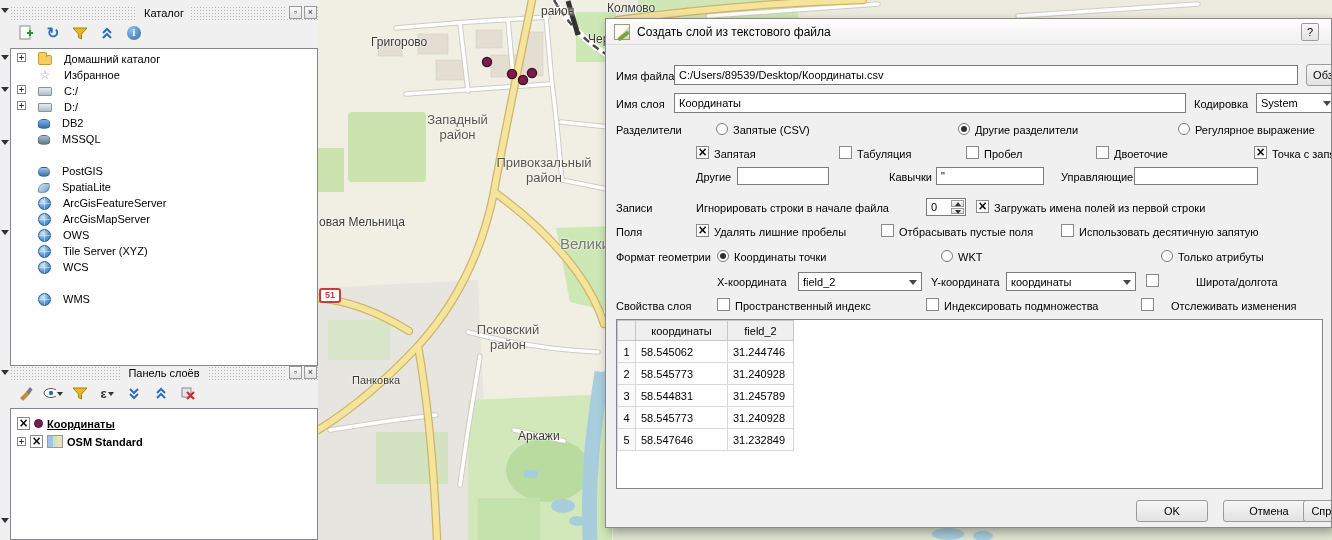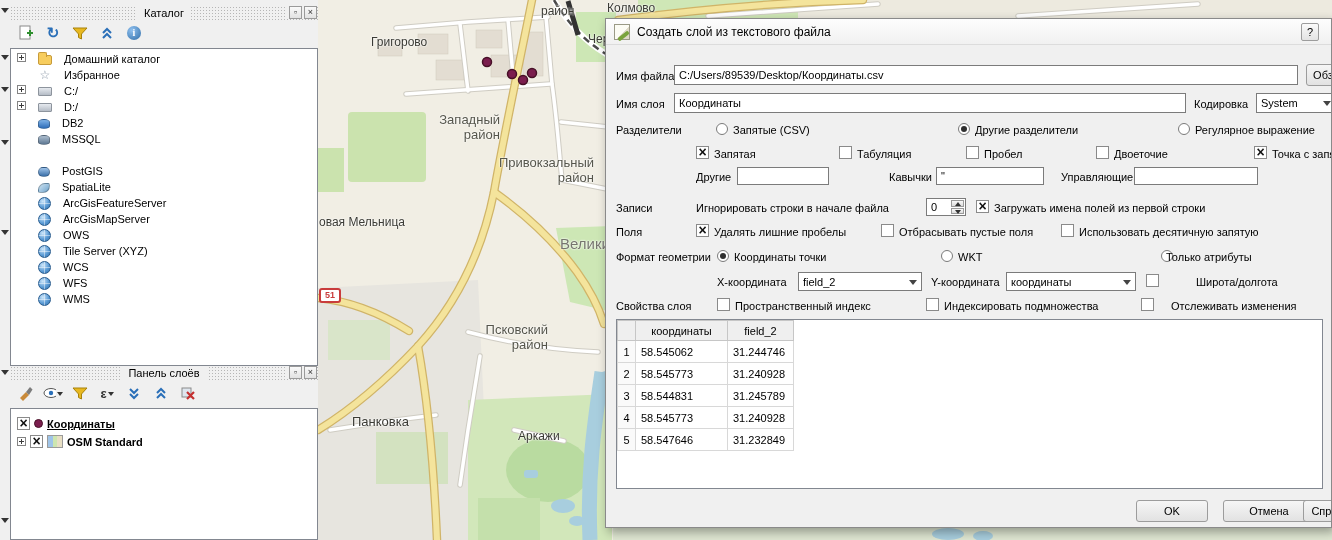--- a/index.html
+++ b/index.html
@@ -80,21 +80,21 @@
   
   .cb { width:13px; height:13px; border:1px solid #8a8a8a; background:#fff; flex:none; position:relative; }
   .cb.checked::before { content:"×"; position:absolute; left:0; right:0; top:-1px;
     font-size:14px; font-weight:bold; line-height:13px; text-align:center; color:#111; }
   .rad { width:12px; height:12px; border:1px solid #7a7a7a; border-radius:50%; background:#fff; position:absolute; }
   .rad.checked::before { content:""; position:absolute; inset:2px; background:#2f2f2f; border-radius:50%; }
 
   
   #map-region { position:absolute; left:318px; top:0; width:1014px; height:540px; overflow:hidden; z-index:1; background:#f1eee4; }
   .maplabel { position:absolute; color:#3b3b35; white-space:pre-line; z-index:2; text-shadow:0 0 2px #fff,0 0 2px #fff; }
-  .mlcenter { text-align:right; }
+  .mlcenter { text-align:center; }
   #road-badge { position:absolute; left:1px; top:288px; width:22px; height:15px; background:#fff;
     border:2px solid #c93c3c; border-radius:3px; color:#c93c3c; font-size:9px; font-weight:bold;
     text-align:center; line-height:11px; z-index:2; }
 
   
   #dialog { position:absolute; left:605px; top:18px; width:727px; height:510px;
     background:#f0f0f0; border:1px solid #8a8a8a; box-shadow:3px 4px 10px rgba(0,0,0,.35);
     z-index:10; overflow:hidden; }
   #dlg-titlebar { position:absolute; left:0; top:0; right:0; height:26px;
     background:linear-gradient(#fdfdfd,#f1f1f1); border-bottom:1px solid #dcdcdc;
@@ -253,21 +253,21 @@
   <div class="maplabel" style="left:270px; top:32px; font-size:12px;">Чер</div>
   <div class="maplabel" style="left:53px;  top:35px; font-size:12px;">Григорово</div>
   <div class="maplabel mlcenter" style="left:97px;  top:112px; width:85px;  font-size:13px; color:#55554b;">Западный
 район</div>
   <div class="maplabel mlcenter" style="left:176px; top:155px; width:100px; font-size:13px; color:#55554b;">Привокзальный
 район</div>
   <div class="maplabel" style="left:1px;   top:215px; font-size:12px;">овая Мельница</div>
   <div class="maplabel" style="left:242px; top:235px; font-size:15px; color:#76766e;">Великий</div>
   <div class="maplabel mlcenter" style="left:150px; top:322px; width:80px; font-size:13px; color:#55554b;">Псковский
 район</div>
-  <div class="maplabel" style="left:34px;  top:374px; font-size:13px;margin-top:40px;">Панковка</div>
+  <div class="maplabel" style="left:34px;  top:374px; font-size:11px;">Панковка</div>
   <div class="maplabel" style="left:200px; top:429px; font-size:12px;">Аркажи</div>
 </div>
 
 <div class="panel" id="catalog-panel">
   <div class="ptitle">
     <span class="txt">Каталог</span>
     <span class="btns">
       <span class="pbtn">▫</span>
       <span class="pbtn">×</span>
     </span>
@@ -353,25 +353,20 @@
     </div>
     <div class="trow" style="top:196px">
       <span class="exp-spacer"></span>
         <span class="i i-globe"></span>
       <span class="tlabel">Tile Server (XYZ)</span>
     </div>
     <div class="trow" style="top:212px">
       <span class="exp-spacer"></span>
         <span class="i i-globe"></span>
       <span class="tlabel">WCS</span>
-    </div>
-    <div class="trow" style="top:228px">
-      <span class="exp-spacer"></span>
-        <span class="i i-globe"></span>
-      <span class="tlabel">WFS</span>
     </div>
     <div class="trow" style="top:244px">
       <span class="exp-spacer"></span>
         <span class="i i-globe"></span>
       <span class="tlabel">WMS</span>
     </div>
   </div>
 </div>
 
 <div class="panel" id="layers-panel">
@@ -503,21 +498,21 @@
   <span class="lbl" style="left:293px; top:207px;">Отбрасывать пустые поля</span>
   <span class="cb" style="position:absolute; left:455px; top:205px;"></span>
   <span class="lbl" style="left:473px; top:207px;">Использовать десятичную запятую</span>
 
   <span class="lbl" style="left:10px; top:232px;">Формат геометрии</span>
   <span class="rad checked" style="left:111px; top:231px;"></span>
   <span class="lbl" style="left:128px; top:232px;">Координаты точки</span>
   <span class="rad" style="left:335px; top:231px;"></span>
   <span class="lbl" style="left:352px; top:232px;">WKT</span>
   <span class="rad" style="left:555px; top:231px;"></span>
-  <span class="lbl" style="left:560px; top:232px;text-align:center;">Только атрибуты</span>
+  <span class="lbl" style="left:572px; top:232px;text-align:center;">Только атрибуты</span>
 
   <span class="lbl" style="left:111px; top:257px;">X-координата</span>
   <div class="inp sel" style="left:192px; top:253px; width:124px; height:19px;">
     <span>field_2</span>
       <span class="caret"></span>
   </div>
   <span class="lbl" style="left:325px; top:257px;">Y-координата</span>
   <div class="inp sel" style="left:400px; top:253px; width:130px; height:19px;">
     <span>координаты</span>
       <span class="caret"></span>

